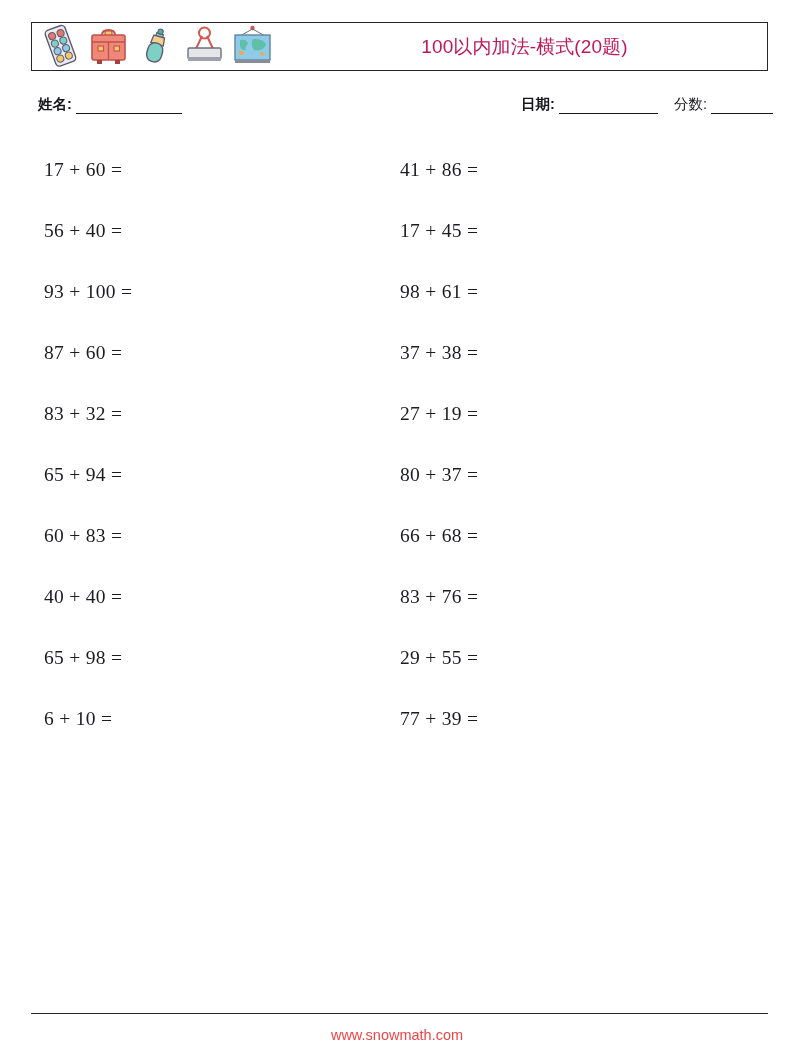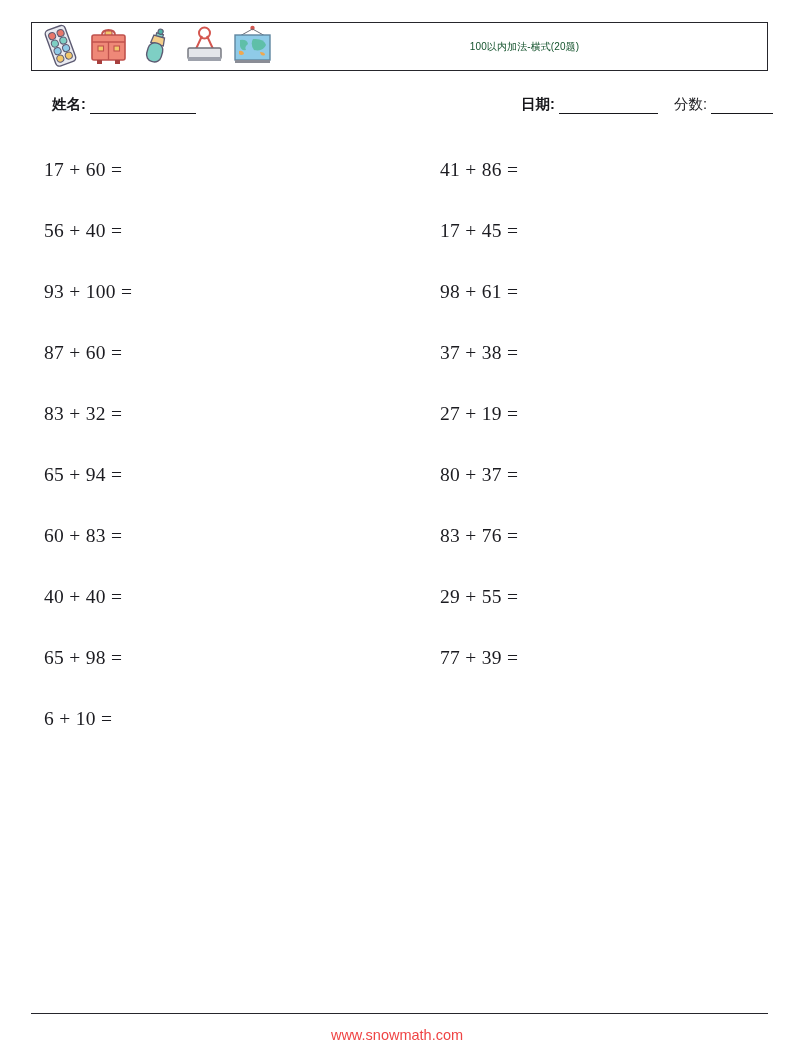--- a/index.html
+++ b/index.html
@@ -41,23 +41,23 @@
     position: relative;
   }
   .worksheet-title {
     position: absolute;
     left: 0;
     right: 0;
     top: 50%;
     transform: translateY(-50%);
     text-align: center;
     font-family: "Liberation Sans", "DejaVu Sans", sans-serif;
-    font-size: 10px;
+    font-size: 19px;
     letter-spacing: 0.1px;
-    color: #14532d;
+    color: #be185d;
     padding-left: 250px;
     box-sizing: border-box;
   }
 
   
   .info-row {
     position: absolute;
     left: 31px;
     top: 93px;
     width: 737px;
@@ -72,40 +72,40 @@
     color: #17171b;
     display: flex;
     align-items: flex-end;
     gap: 4px;
   }
   .field .rule {
     display: inline-block;
     border-bottom: 1.6px solid #17171b;
     height: 13px;
   }
-  .field-name  { left: 21px;   top: 2px; }
+  .field-name  { left: 7px;   top: 2px; }
   .field-name .rule  { width: 106px; }
   .field-date  { left: 490px; top: 2px; font-weight: 700; }
   .field-date .rule  { width: 99px; }
   .field-score { left: 643px; top: 2px; font-weight: 400; }
   .field-score .rule { width: 62px; }
 
   
   .problems {
     position: absolute;
     left: 0;
     top: 139px;
     width: 794px;
   }
   .prob-col {
     position: absolute;
     top: 0;
   }
   .prob-col.left  { left: 44px; }
-  .prob-col.right { left: 400px; margin-left: 40px; }
+  .prob-col.right { left: 400px; }
   .problem {
     height: 61px;
     line-height: 61px;
     font-size: 19.5px;
     white-space: nowrap;
     color: #1b1b20;
     letter-spacing: 0.3px;
   }
 
   
@@ -235,20 +235,21 @@
     <div class="problem">6 + 10 =</div>
   </div>
 
   <div class="prob-col right">
     <div class="problem">41 + 86 =</div>
     <div class="problem">17 + 45 =</div>
     <div class="problem">98 + 61 =</div>
     <div class="problem">37 + 38 =</div>
     <div class="problem">27 + 19 =</div>
     <div class="problem">80 + 37 =</div>
+    <div class="problem">66 + 68 =</div>
     <div class="problem">83 + 76 =</div>
     <div class="problem">29 + 55 =</div>
     <div class="problem">77 + 39 =</div>
   </div>
 </div>
 
 <div class="footer-rule"></div>
 <div class="footer-text">www.snowmath.com</div>
 
 </body></html>

